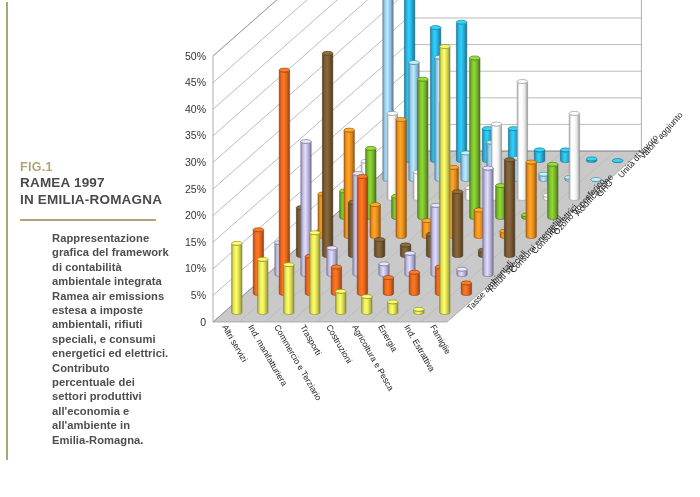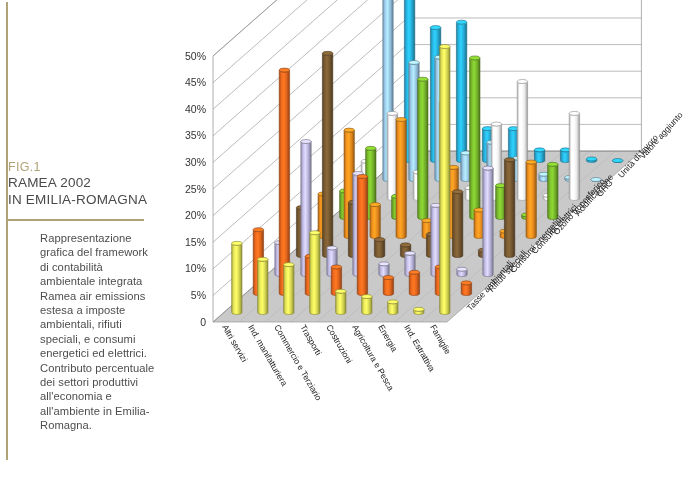--- a/index.html
+++ b/index.html
@@ -11,21 +11,21 @@
     position:relative;
   }
   #root{position:absolute;inset:0;}
 
   
   .rule-vert{
     position:absolute;left:6px;top:2px;width:2px;height:458px;
     background:#b0a476;
   }
   .caption{
-    position:absolute;left:8px;top:160px;width:150px;
+    position:absolute;left:20px;top:160px;width:150px;font-weight:bold;
   }
   .fig-no{
     font-size:12.5px;letter-spacing:.3px;color:#b0a476;
     line-height:15px;font-family:"Liberation Sans",sans-serif;
   }
   .fig-title{
     font-size:13.5px;color:#4a4a4a;line-height:16.5px;
     letter-spacing:.2px;white-space:pre-line;
   }
   .rule-horz{
@@ -55,21 +55,21 @@
 </style>
 </head>
 <body>
 
 <div id="root">
 
   <div class="rule-vert"></div>
 
   <div class="caption">
     <div class="fig-no">FIG.1</div>
-    <div class="fig-title">RAMEA 2002
+    <div class="fig-title">RAMEA 1997
 IN EMILIA-ROMAGNA</div>
     <div class="rule-horz"></div>
     <div class="caption-body">Rappresentazione grafica del framework di contabilità ambientale integrata Ramea air emissions estesa a imposte ambientali, rifiuti speciali, e consumi energetici ed elettrici. Contributo percentuale dei settori produttivi all'economia e all'ambiente in Emilia-Romagna.</div>
   </div>
 
   <div id="chart">
     <svg id="chart-svg" width="522" height="497" viewBox="0 0 522 497">
         <defs>
           <linearGradient id="g0" x1="0" y1="0" x2="1" y2="0">
             <stop offset="0" stop-color="#a7a741"></stop>

